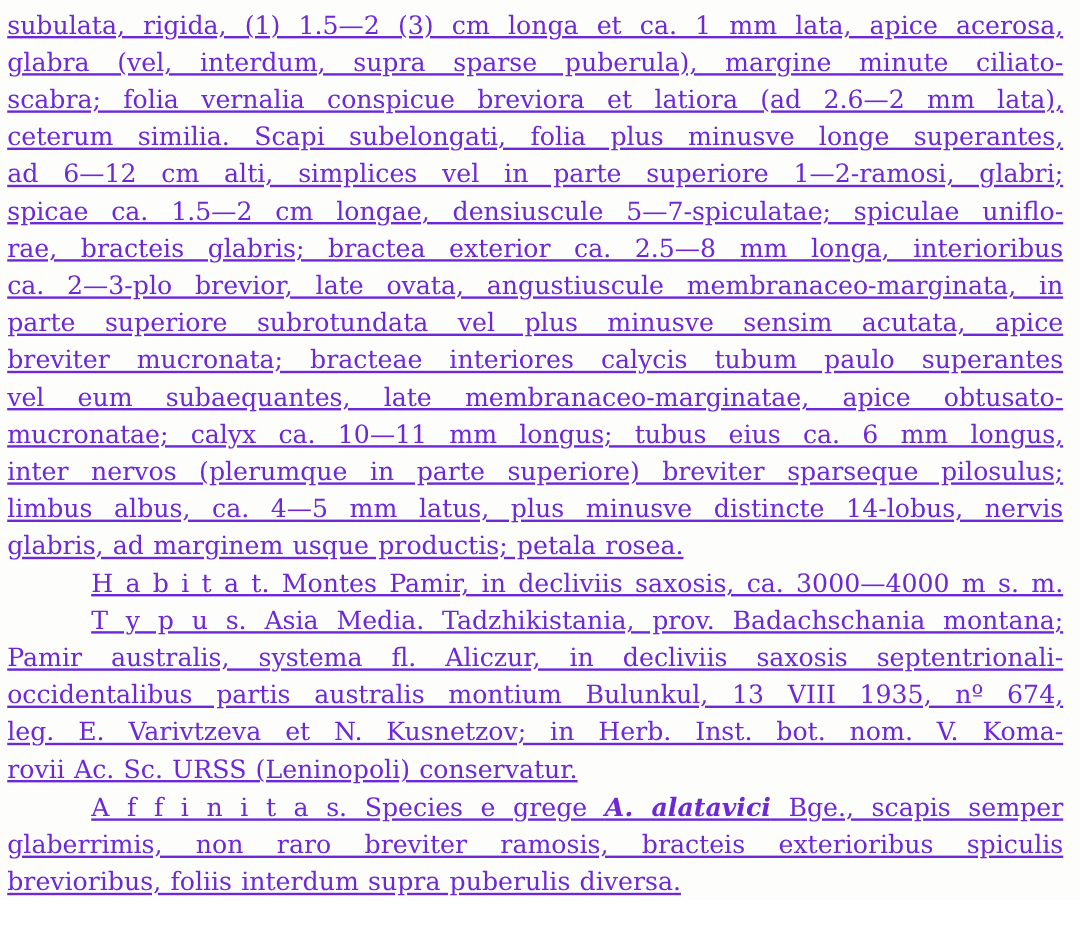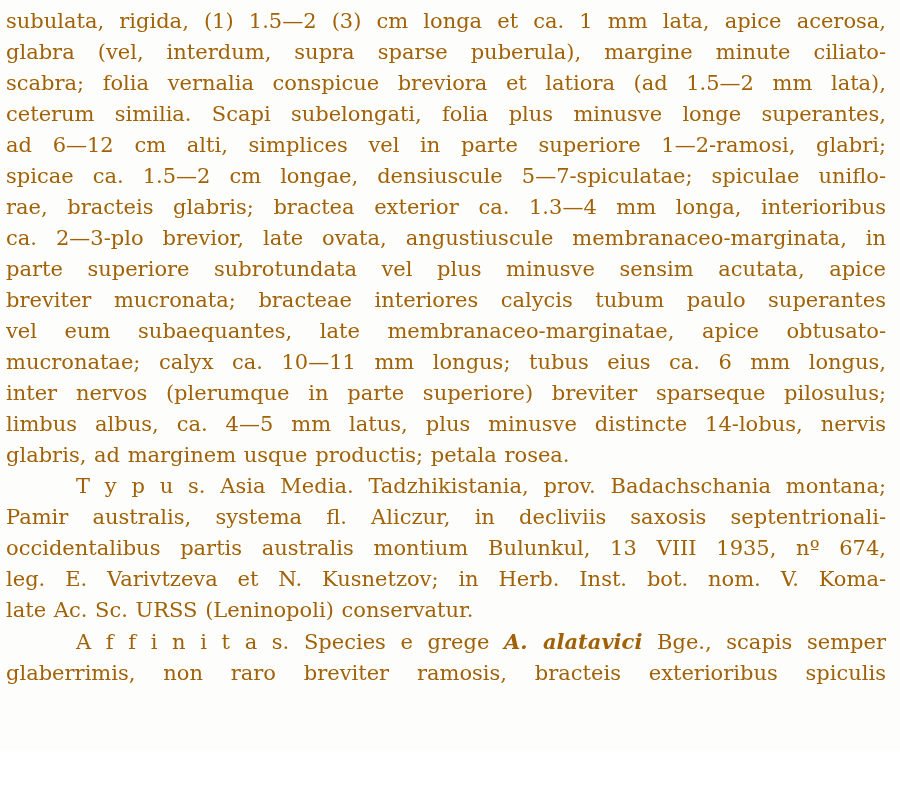--- a/index.html
+++ b/index.html
@@ -6,26 +6,27 @@
     margin: 0;
     padding: 0;
     background: #ffffff;
   }
   .page {
     position: relative;
     width: 900px;
     height: 750px;
     box-sizing: border-box;
     background: #fdfdfb;
-    color: #a16207;
+    color: #6d28d9;
     font-family: "DejaVu Serif", "Liberation Serif", serif;
     font-size: 21px;
     line-height: 31px;
     padding: 6px 14px 0 6px;
     overflow: hidden;
+    text-decoration: underline;
   }
   .line {
     margin: 0;
     text-align: justify;
     text-align-last: justify;
     white-space: normal;
     word-spacing: 1px;
   }
   .line.last {
     text-align: center;
@@ -39,37 +40,39 @@
     font-weight: bold;
   }
 </style>
 </head>
 <body>
 
 <div class="page">
 
   <p class="line">subulata, rigida, (1) 1.5—2 (3) cm longa et ca. 1 mm lata, apice acerosa,</p>
   <p class="line">glabra (vel, interdum, supra sparse puberula), margine minute ciliato-</p>
-  <p class="line">scabra; folia vernalia conspicue breviora et latiora (ad 1.5—2 mm lata),</p>
+  <p class="line">scabra; folia vernalia conspicue breviora et latiora (ad 2.6—2 mm lata),</p>
   <p class="line">ceterum similia. Scapi subelongati, folia plus minusve longe superantes,</p>
   <p class="line">ad 6—12 cm alti, simplices vel in parte superiore 1—2-ramosi, glabri;</p>
   <p class="line">spicae ca. 1.5—2 cm longae, densiuscule 5—7-spiculatae; spiculae uniflo-</p>
-  <p class="line">rae, bracteis glabris; bractea exterior ca. 1.3—4 mm longa, interioribus</p>
+  <p class="line">rae, bracteis glabris; bractea exterior ca. 2.5—8 mm longa, interioribus</p>
   <p class="line">ca. 2—3-plo brevior, late ovata, angustiuscule membranaceo-marginata, in</p>
   <p class="line">parte superiore subrotundata vel plus minusve sensim acutata, apice</p>
   <p class="line">breviter mucronata; bracteae interiores calycis tubum paulo superantes</p>
   <p class="line">vel eum subaequantes, late membranaceo-marginatae, apice obtusato-</p>
   <p class="line">mucronatae; calyx ca. 10—11 mm longus; tubus eius ca. 6 mm longus,</p>
   <p class="line">inter nervos (plerumque in parte superiore) breviter sparseque pilosulus;</p>
   <p class="line">limbus albus, ca. 4—5 mm latus, plus minusve distincte 14-lobus, nervis</p>
   <p class="line last">glabris, ad marginem usque productis; petala rosea.</p>
 
+  <p class="line ind">H a b i t a t.  Montes Pamir, in decliviis saxosis, ca. 3000—4000 m s. m.</p>
 
   <p class="line ind">T y p u s.  Asia Media.  Tadzhikistania, prov. Badachschania montana;</p>
   <p class="line">Pamir australis, systema fl. Aliczur, in decliviis saxosis septentrionali-</p>
   <p class="line">occidentalibus partis australis montium Bulunkul, 13 VIII 1935, nº 674,</p>
   <p class="line">leg. E. Varivtzeva et N. Kusnetzov; in Herb. Inst. bot. nom. V. Koma-</p>
-  <p class="line last">late Ac. Sc. URSS (Leninopoli) conservatur.</p>
+  <p class="line last">rovii Ac. Sc. URSS (Leninopoli) conservatur.</p>
 
   <p class="line ind"><span>A f f i n i t a s.  Species e grege </span><span class="species">A. alatavici</span><span> Bge., scapis semper</span></p>
   <p class="line">glaberrimis, non raro breviter ramosis, bracteis exterioribus spiculis</p>
+  <p class="line last">brevioribus, foliis interdum supra puberulis diversa.</p>
 
 </div>
 
 </body></html>

